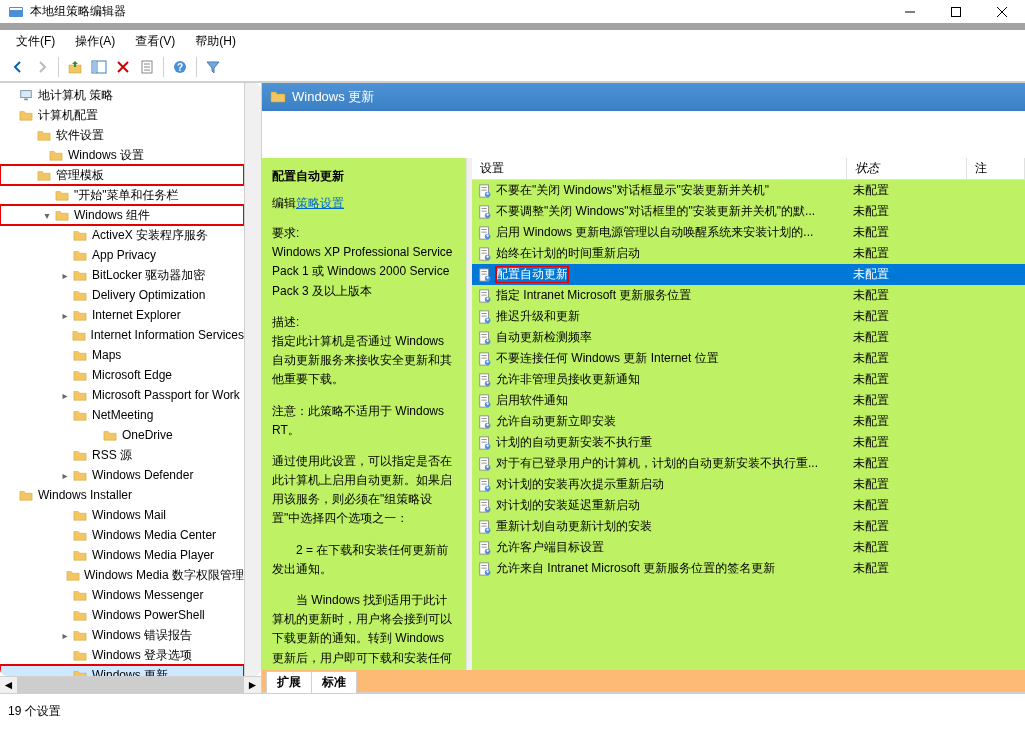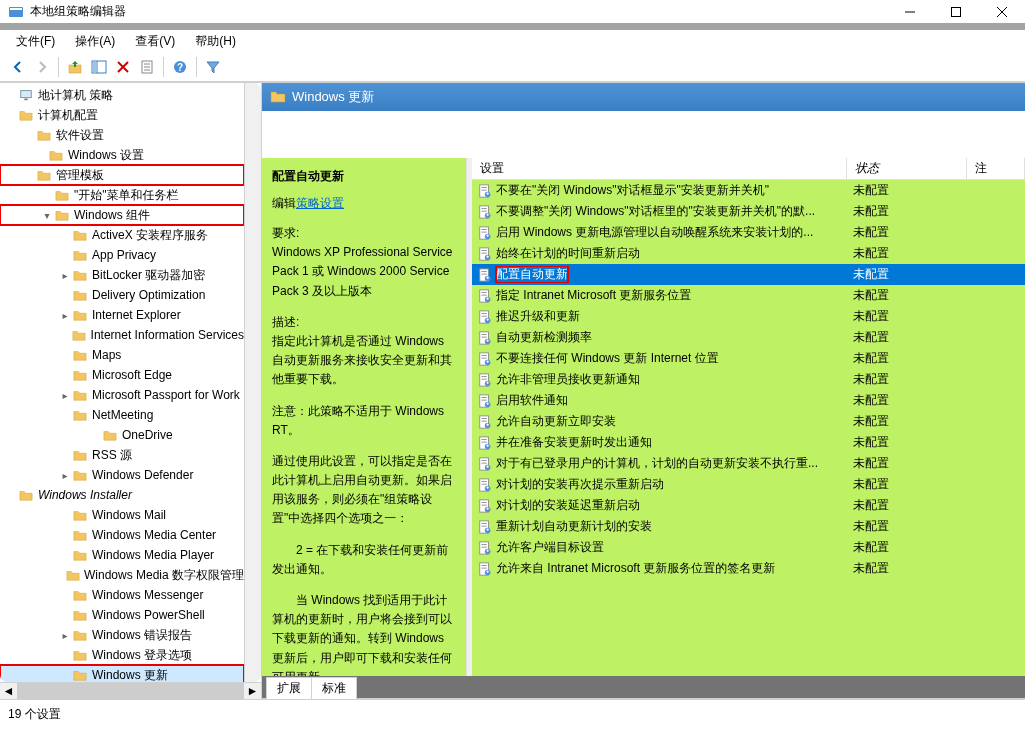--- a/index.html
+++ b/index.html
@@ -34,24 +34,24 @@
   .list-pane { flex: 1; display: flex; flex-direction: column; overflow: hidden; }
   .list-header { height: 22px; display: flex; border-bottom: 1px solid #e0e0e0; background: #fff; font-size: 12px; }
   .list-header-cell { padding: 2px 8px; border-right: 1px solid #e0e0e0; display: flex; align-items: center; }
   .list-body { flex: 1; overflow: auto; }
   .list-row { display: flex; height: 21px; align-items: center; cursor: pointer; }
   .list-row.selected { background: #0078d7; color: #fff; }
   .list-cell { padding: 0 6px; display: flex; align-items: center; overflow: hidden; text-overflow: ellipsis; white-space: nowrap; }
   .list-cell.setting { width: 375px; gap: 4px; }
   .list-cell.state { width: 120px; }
   .policy-icon { width: 14px; height: 14px; flex-shrink:0; }
-  .tabs { height: 23px; display: flex; align-items: flex-start; border-bottom: 1px solid #d0d0d0; padding-left: 4px; gap: 0; background:#737373; }
+  .tabs { height: 23px; display: flex; align-items: flex-start; border-bottom: 1px solid #d0d0d0; padding-left: 4px; gap: 0; background:#fdba74;font-weight:bold; }
   .tab { padding: 2px 10px; border: 1px solid #d0d0d0; border-bottom: none; background: #fff; cursor: pointer; font-size:12px; position:relative; top:1px; }
   .tab+.tab { margin-left:-1px; }
-  .statusbar { height: 30px; border-top: 1px solid #d0d0d0; display: flex; align-items: center; padding: 0 8px; font-size: 12px; }
+  .statusbar { height: 36px; border-top: 1px solid #d0d0d0; display: flex; align-items: center; padding: 0 8px; font-size: 12px; }
   .folder-svg { fill: #f3c563; stroke: #c79a2a; stroke-width: 0.5; }
   .splitter { width:5px; background:#f0f0f0; cursor:col-resize; }
 </style>
 </head>
 <body>
 
 <div class="titlebar">
   <div class="titlebar-left">
     <span class="titlebar-icon">
       <svg viewBox="0 0 16 16" width="16" height="16">
@@ -321,21 +321,21 @@
           </div>
           <div class="tree-row" style="padding-left: 58px;">
             <span class="tree-expander">▸</span>
             <span class="tree-icon">
               <svg width="14" height="14" viewBox="0 0 16 16">
                 <path class="folder-svg" d="M1 4 h5 l1.5 2 h7.5 v8 h-14 z"></path>
               </svg>
             </span>
             <span>Windows Defender</span>
           </div>
-          <div class="tree-row" style=" font-style: italic;">
+          <div class="tree-row" style="">
             <span class="tree-expander"></span>
             <span class="tree-icon">
               <svg width="14" height="14" viewBox="0 0 16 16">
                 <path class="folder-svg" d="M1 4 h5 l1.5 2 h7.5 v8 h-14 z"></path>
               </svg>
             </span>
             <span>Windows Installer</span>
           </div>
           <div class="tree-row" style="padding-left: 58px;">
             <span class="tree-expander"></span>
@@ -632,21 +632,21 @@
             </div>
             <div class="list-row">
               <div class="list-cell setting">
                 <svg class="policy-icon" viewBox="0 0 16 16">
                   <rect x="2" y="1" width="10" height="14" fill="#fff" stroke="#888"></rect>
                   <line x1="4" y1="4" x2="10" y2="4" stroke="#888"></line>
                   <line x1="4" y1="7" x2="10" y2="7" stroke="#888"></line>
                   <circle cx="11" cy="12" r="3.2" fill="#5a8fd6"></circle>
                   <path d="M9.5 11 h3 M11 9.5 v3" stroke="#fff" stroke-width="1"></path>
                 </svg>
-                <span>并在准备安装更新时发出通知</span>
+                <span>计划的自动更新安装不执行重</span>
               </div>
               <div class="list-cell state">未配置</div>
             </div>
             <div class="list-row">
               <div class="list-cell setting">
                 <svg class="policy-icon" viewBox="0 0 16 16">
                   <rect x="2" y="1" width="10" height="14" fill="#fff" stroke="#888"></rect>
                   <line x1="4" y1="4" x2="10" y2="4" stroke="#888"></line>
                   <line x1="4" y1="7" x2="10" y2="7" stroke="#888"></line>
                   <circle cx="11" cy="12" r="3.2" fill="#5a8fd6"></circle>

